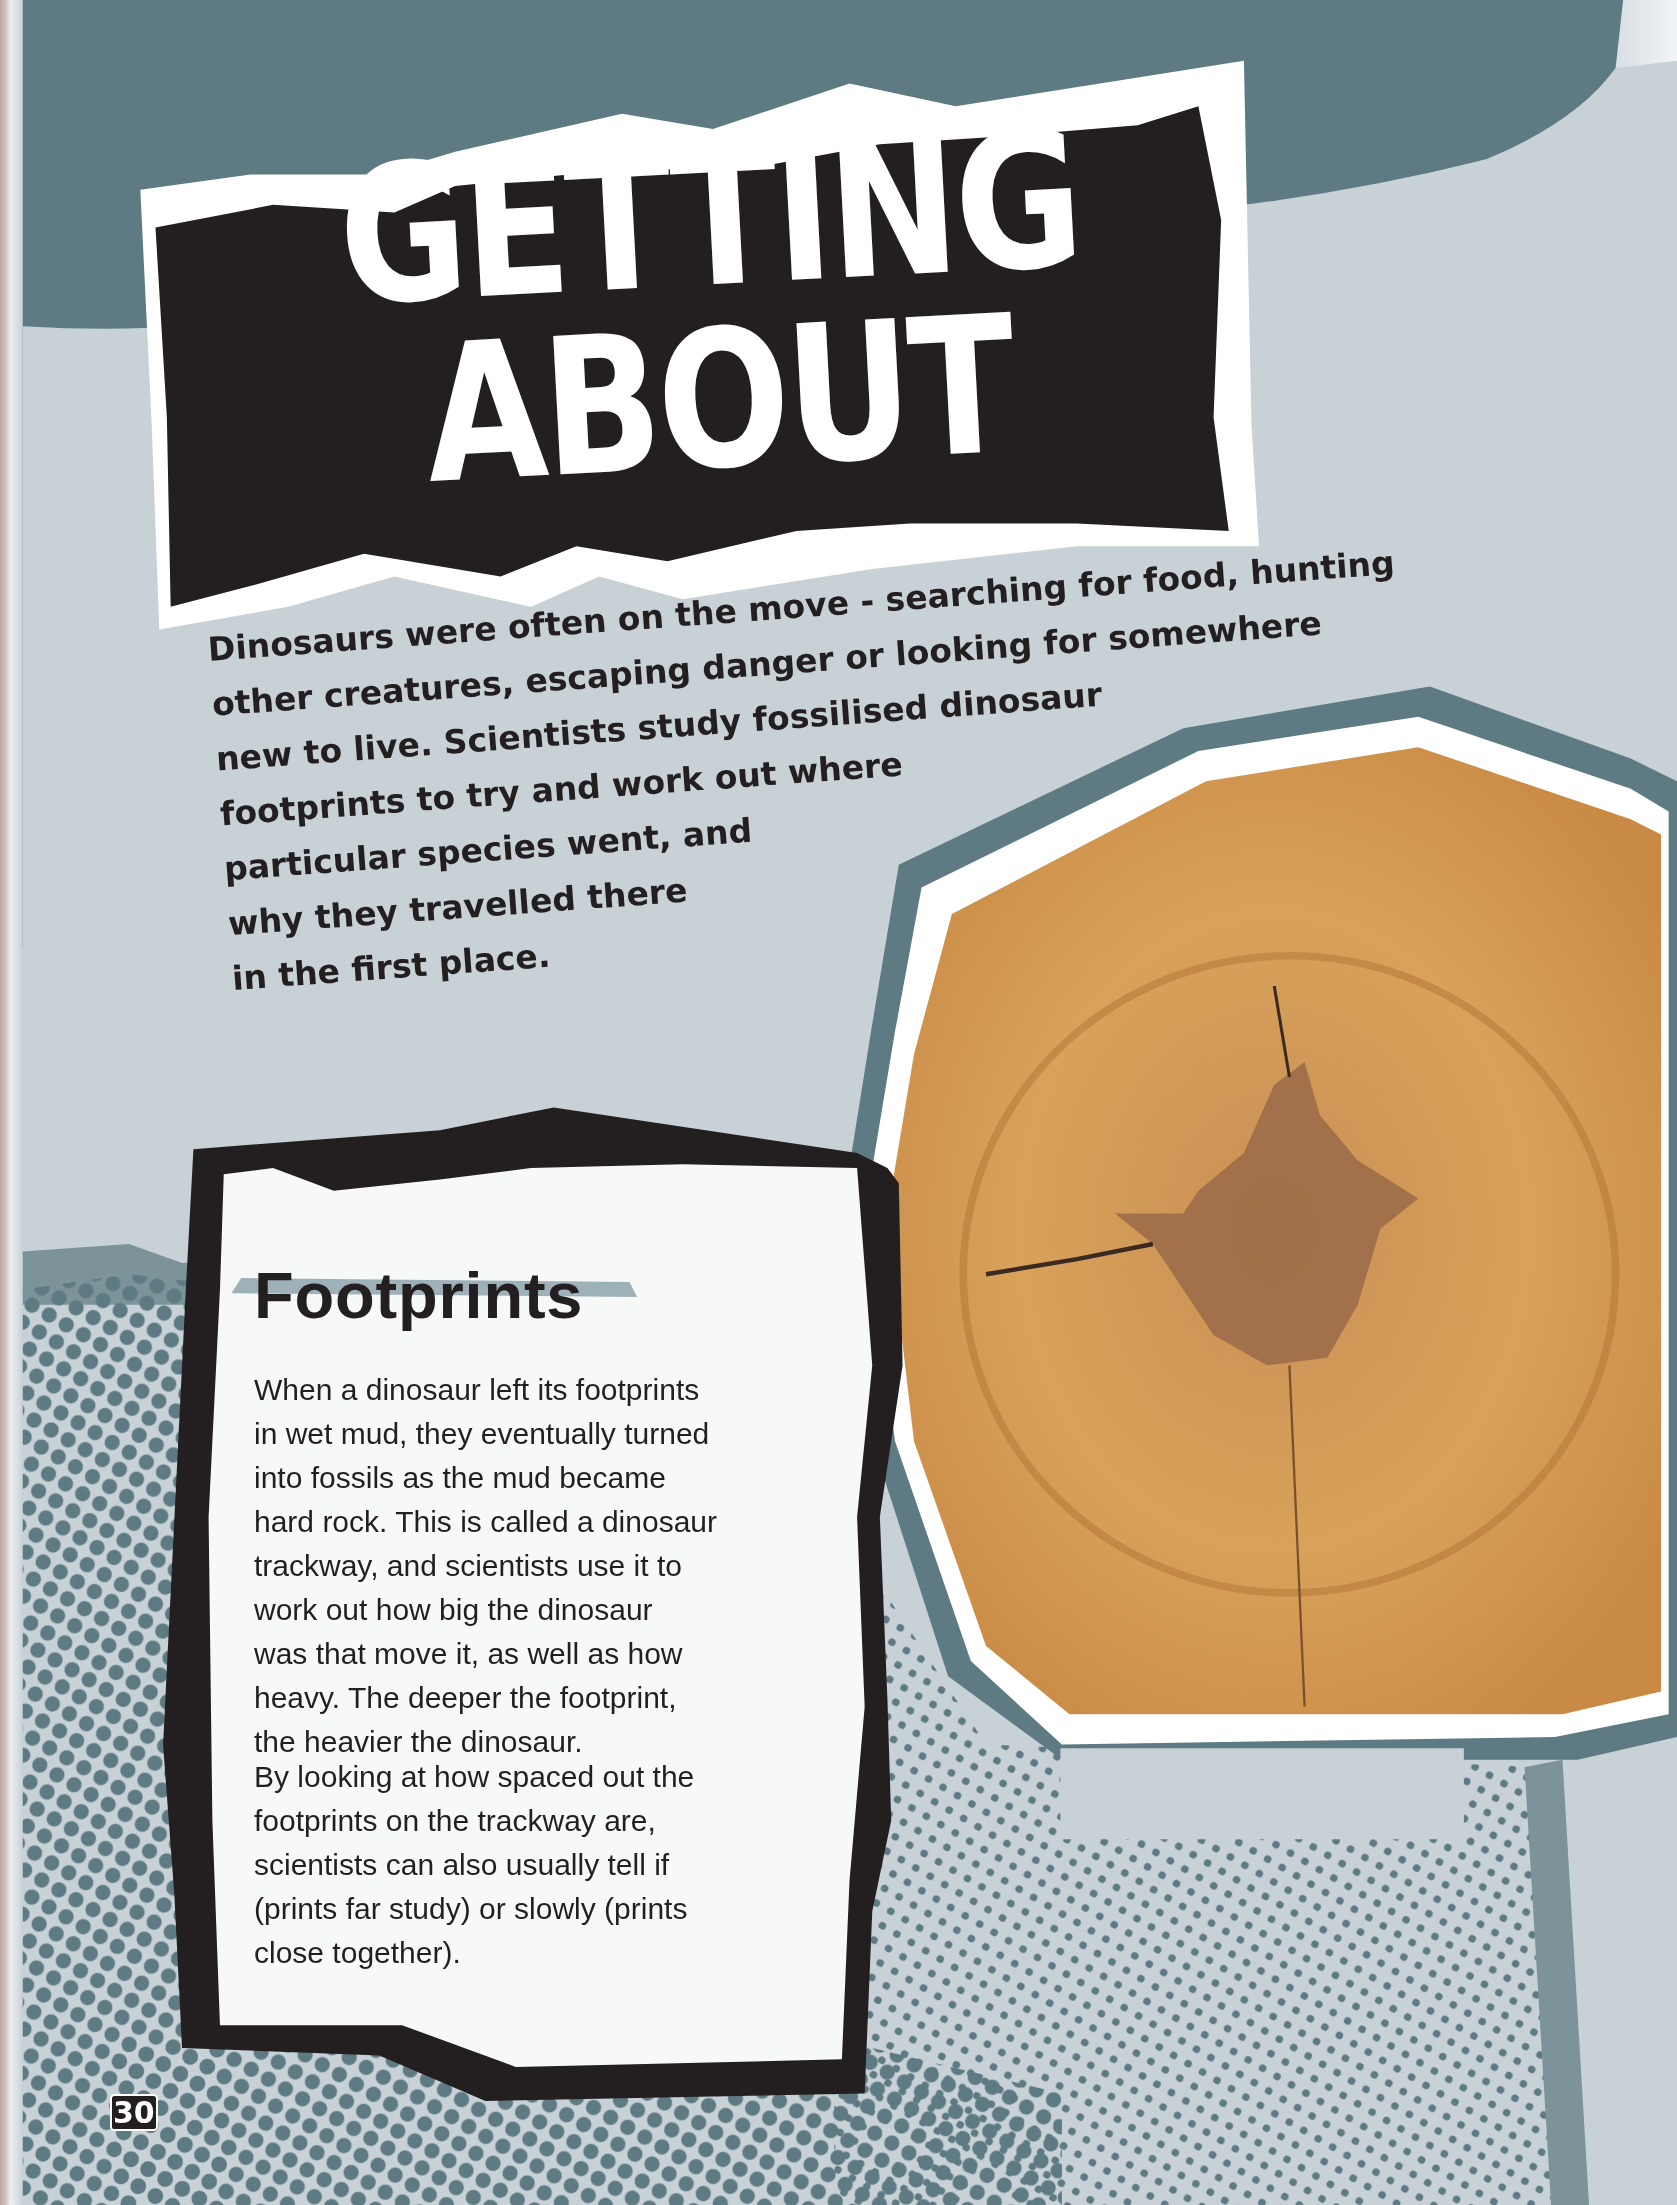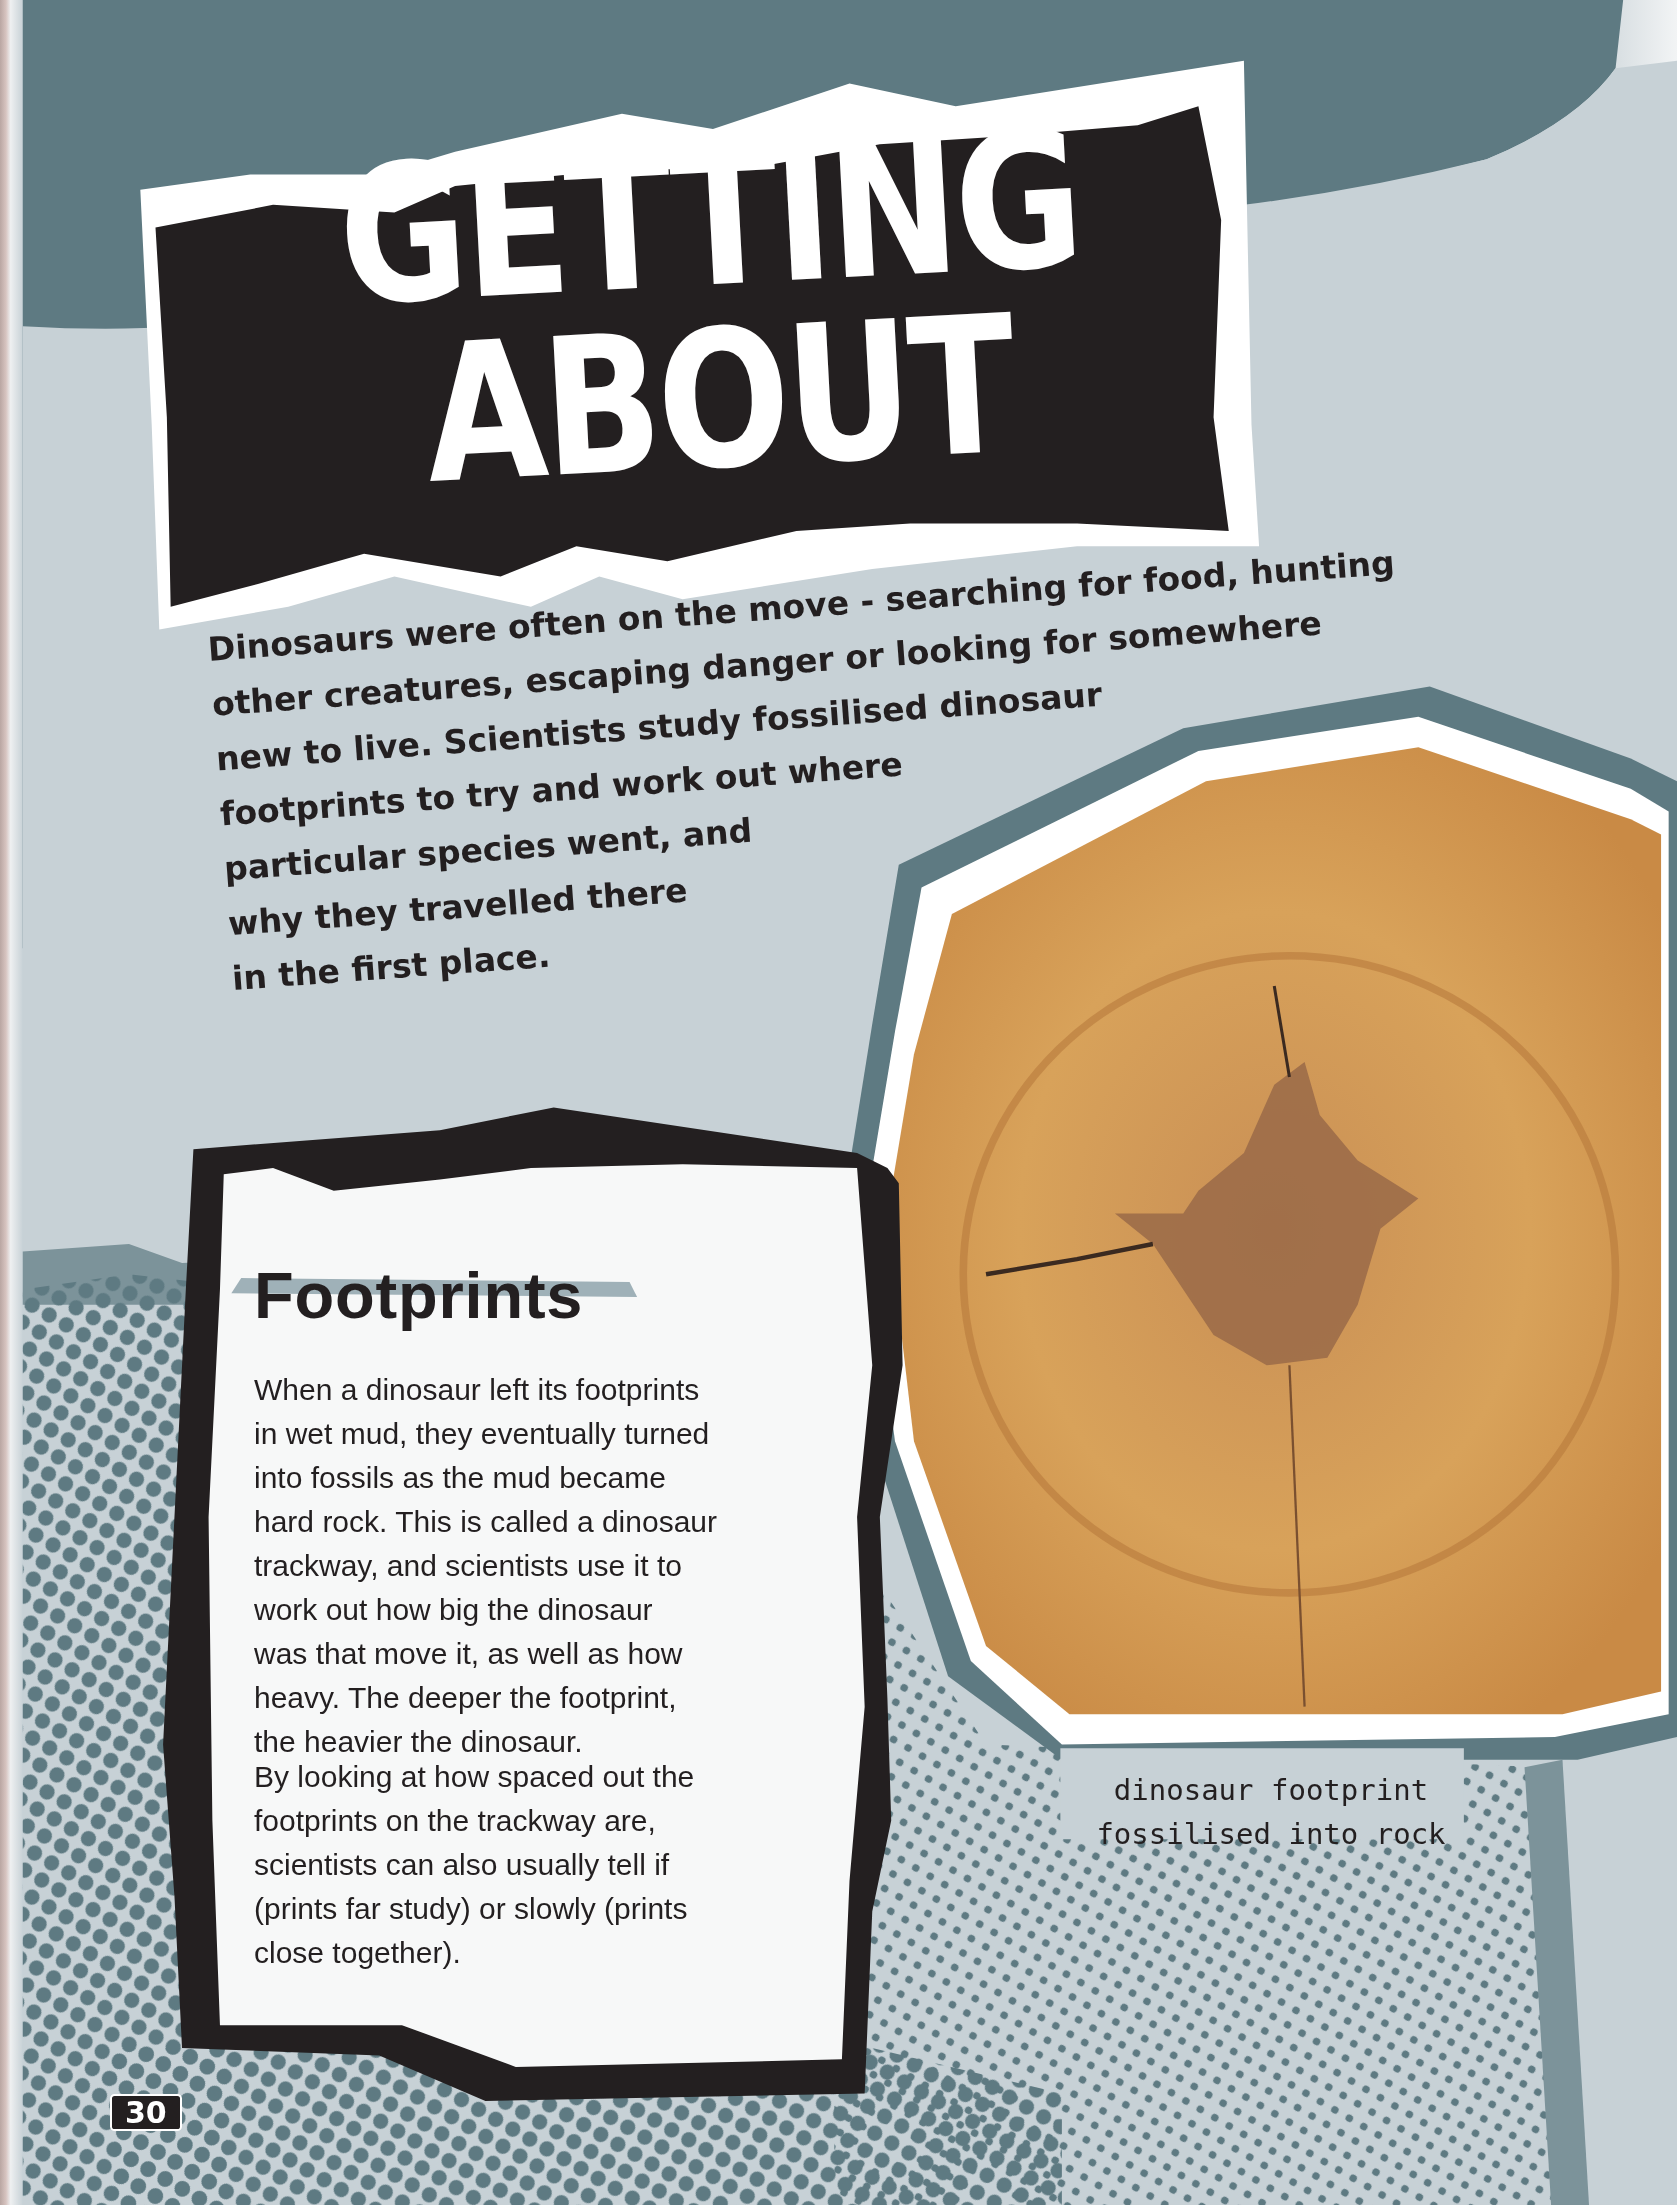--- a/index.html
+++ b/index.html
@@ -8,21 +8,21 @@
   .spine { position: absolute; left: 0; top: 0; width: 23px; height: 2205px; background: linear-gradient(90deg,#b9a6a2 0,#d7c4c0 6px,#eef0f1 10.6px,#c7d1d6 23px); }
   .right-edge { position: absolute; right: 0; top: 0; width: 83px; height: 2205px; background: linear-gradient(90deg,#cfd7db,#f2f4f5); }
   svg.bg { position: absolute; left: 0; top: 0; }
   .title-block { position: absolute; left: 250px; top: 152px; width: 910px; transform: rotate(-3deg); transform-origin: left top; }
   .title-line { display: block; color: #fff; font-family: "DejaVu Sans", sans-serif; font-weight: 900; font-size: 190px; line-height: 182px; letter-spacing: -4.6px; text-align: center; transform: scaleX(0.82); transform-origin: center; }
   .intro { position: absolute; left: 206px; top: 622px; width: 1290px; transform: rotate(-4.2deg); transform-origin: left top; }
   .intro-line { display: block; font-family: "DejaVu Sans", sans-serif; font-weight: bold; font-size: 33px; line-height: 55px; color: #231f20; white-space: nowrap; }
   .box-title { position: absolute; left: 254px; top: 1258px; font-family: "Liberation Sans", sans-serif; font-weight: bold; font-size: 65px; color: #231f20; letter-spacing: 0.8px; }
   .box-text { position: absolute; left: 254px; width: 577px; font-family: "Liberation Sans", sans-serif; font-size: 30px; line-height: 44px; color: #231f20; }
   .caption { position: absolute; left: 1066px; top: 1768px; width: 410px; text-align: center; font-family: "DejaVu Sans Mono", monospace; font-size: 29px; line-height: 44px; color: #231f20; }
-  .page-num { position: absolute; left: 110px; top: 2094px; padding: 0 13px; background: #231f20; color: #fff; font-family: "DejaVu Sans", sans-serif; font-weight: 900; font-size: 30px; line-height: 33px; border: 2.3px solid #fff; border-radius: 4.6px; }
+  .page-num { position: absolute; left: 110px; top: 2094px; padding: 0 1px; background: #231f20; color: #fff; font-family: "DejaVu Sans", sans-serif; font-weight: 900; font-size: 30px; line-height: 33px; border: 2.3px solid #fff; border-radius: 4.6px; }
 </style>
 </head>
 <body>
 
 <div class="page">
   <div class="spine"></div>
   <div class="right-edge"></div>
 
   <svg class="bg" width="1677" height="2205" viewBox="0 0 2211 2907">
     <defs>
@@ -105,20 +105,16 @@
   </div>
 
   <div class="box-text" style="top:1755px;">
     <div>By looking at how spaced out the</div>
     <div>footprints on the trackway are,</div>
     <div>scientists can also usually tell if</div>
     <div>(prints far study) or slowly (prints</div>
     <div>close together).</div>
   </div>
 
-  <div class="caption">
-    <div>dinosaur footprint</div>
-    <div>fossilised into rock</div>
-  </div>
 
   <div class="page-num">30</div>
 </div>
 
 
 </body></html>

